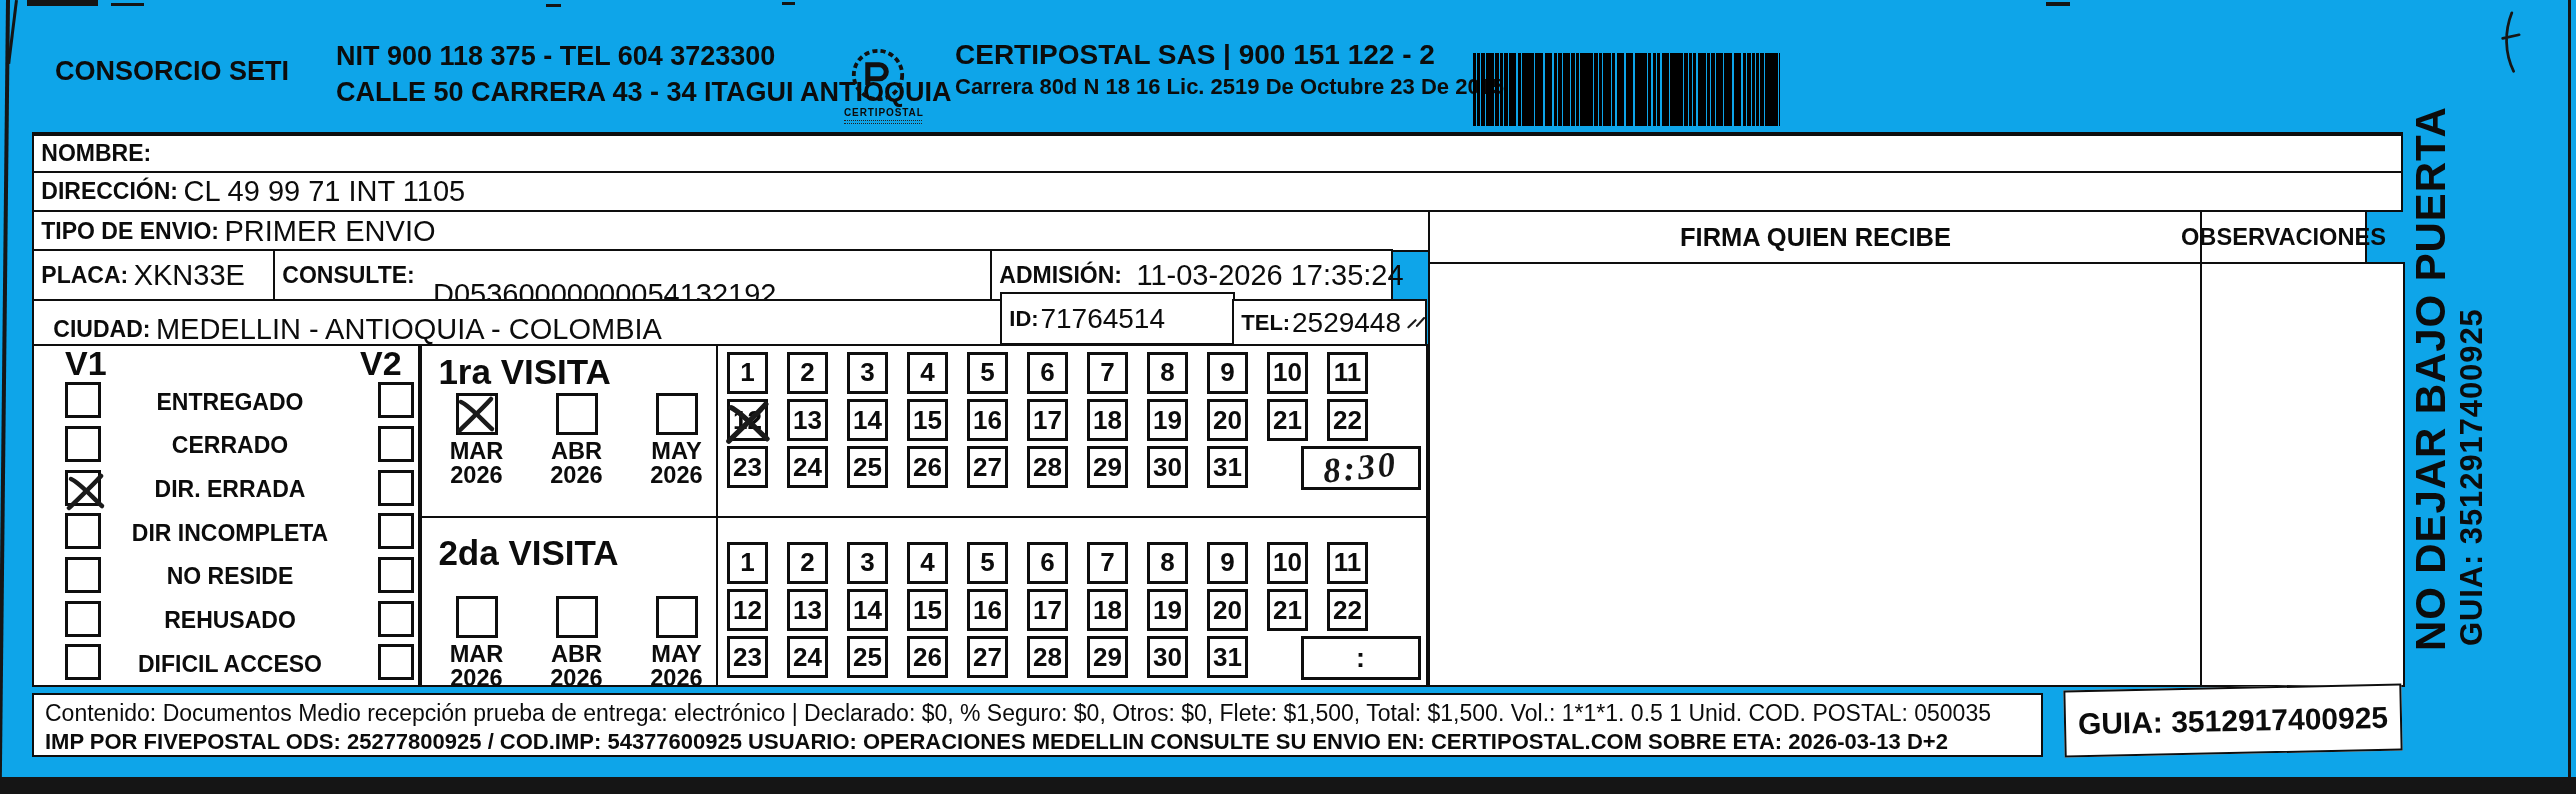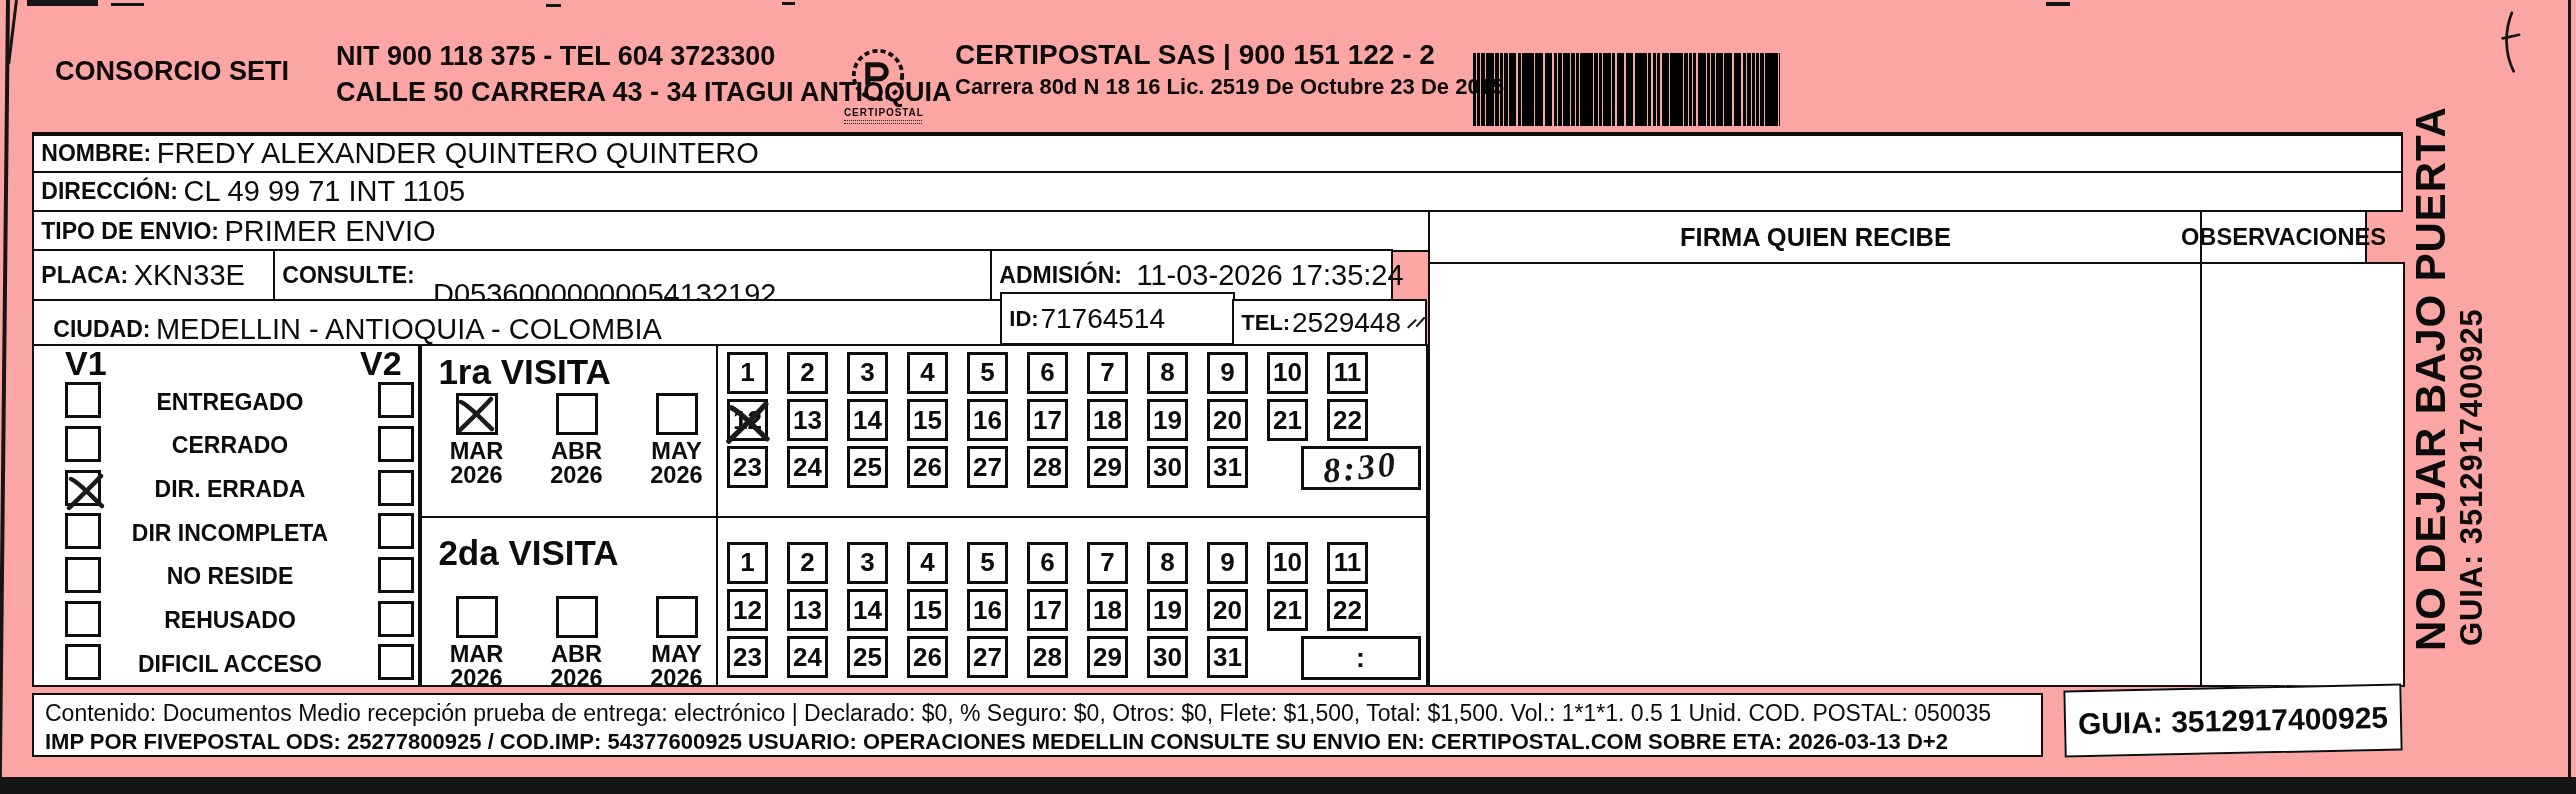--- a/index.html
+++ b/index.html
@@ -1,16 +1,16 @@
 <!DOCTYPE html>
 <html style="font-size:14.5px"><head>
 <meta charset="utf-8">
 <style>
   html,body{margin:0;padding:0;background:#fff;}
-  #page{position:relative;width:2576px;height:795px;background:#fca5a5;overflow:hidden;
+  #page{position:relative;width:2576px;height:795px;background:#0ea5e9;overflow:hidden;
         font-family:"Liberation Sans",sans-serif;color:#0c0c0c;}
   .abs{position:absolute;}
   .cell{position:absolute;border:2.7px solid #0e0e0e;box-sizing:border-box;background:#fff;
         display:flex;align-items:center;overflow:visible;white-space:nowrap;}
   .lbl{font-weight:700;font-size:23px;padding-left:7.3px;padding-right:5.5px;}
   .val{font-size:29px;}
   .hdrcell{justify-content:center;font-weight:700;font-size:25.5px;}
   .chk{position:absolute;border:3.6px solid #0e0e0e;box-sizing:border-box;background:#fff;}
   .daybox{width:41px;height:42px;border:3.6px solid #0e0e0e;box-sizing:border-box;position:relative;
           display:flex;align-items:center;justify-content:center;font-weight:700;font-size:26px;flex:none;}
@@ -75,21 +75,20 @@
     <div class="logotag"></div>
   </div>
   <div class="abs" style="left:955px;top:36px;">
     <div style="font-weight:700;font-size:28px;line-height:38px;">CERTIPOSTAL SAS | 900 151 122 - 2</div>
     <div style="font-weight:700;font-size:22px;">Carrera 80d N 18 16  Lic. 2519 De Octubre 23 De 2015</div>
   </div>
   <div class="barcode"></div>
 
   <div class="cell" style="left:32px;top:132px;width:2371px;height:41px;border-top-width:4.5px;">
     <span class="lbl">NOMBRE:</span>
-    <span class="val">FREDY ALEXANDER QUINTERO QUINTERO</span>
   </div>
   <div class="cell" style="left:32px;top:171px;width:2371px;height:41px;">
     <span class="lbl">DIRECCIÓN:</span>
     <span class="val">CL 49 99 71 INT 1105</span>
   </div>
   <div class="cell hdrcell" style="left:1428px;top:210px;width:775px;height:55px;">FIRMA QUIEN RECIBE</div>
 
   <div class="cell" style="left:32px;top:210px;width:1398px;height:42px;">
     <span class="lbl">TIPO DE ENVIO:</span>
     <span class="val">PRIMER ENVIO</span>

